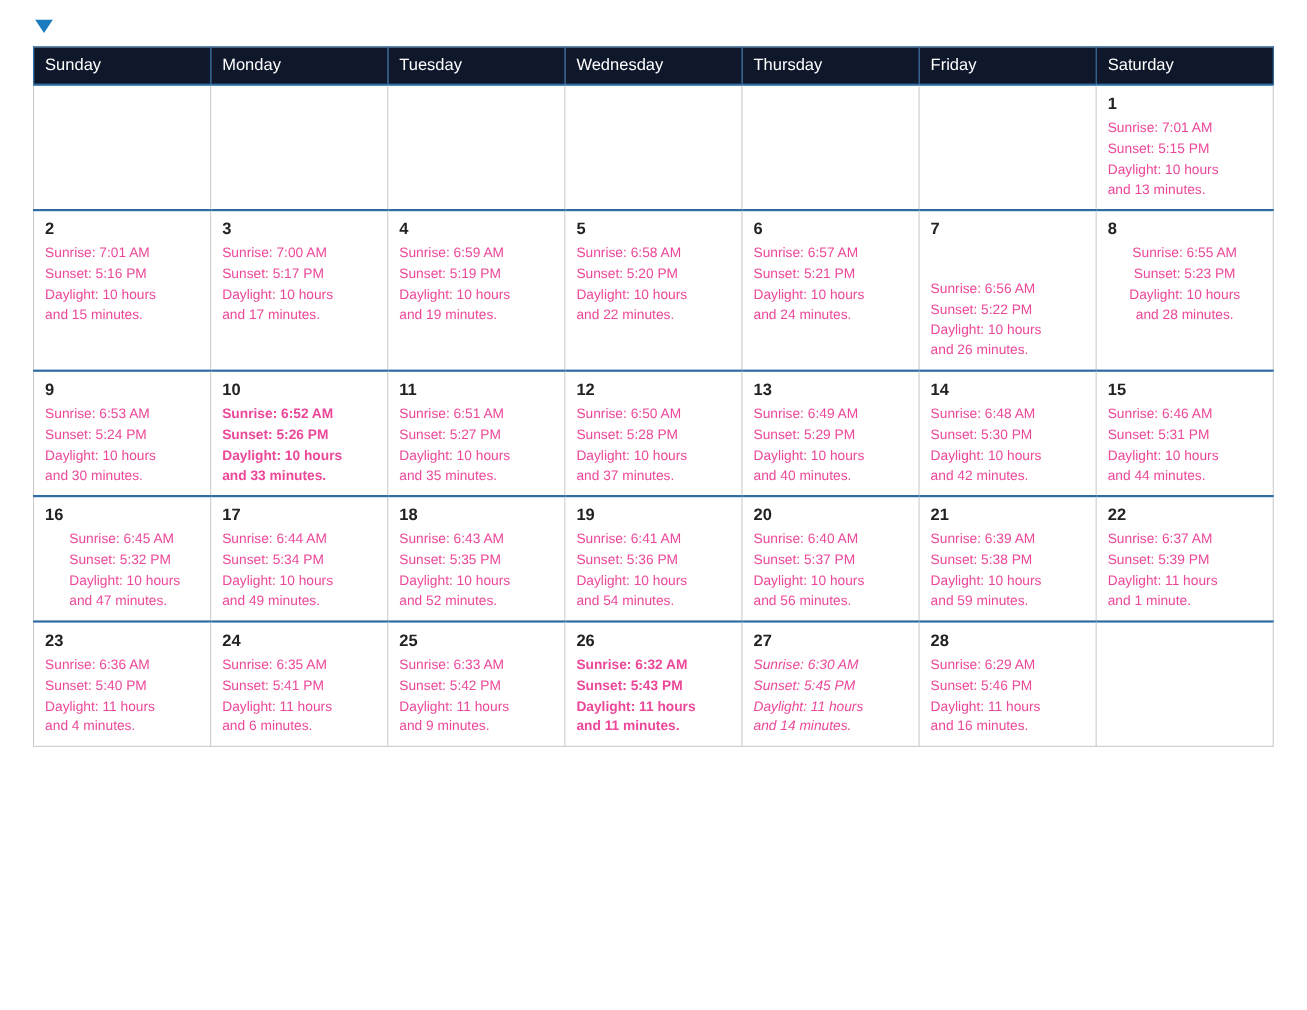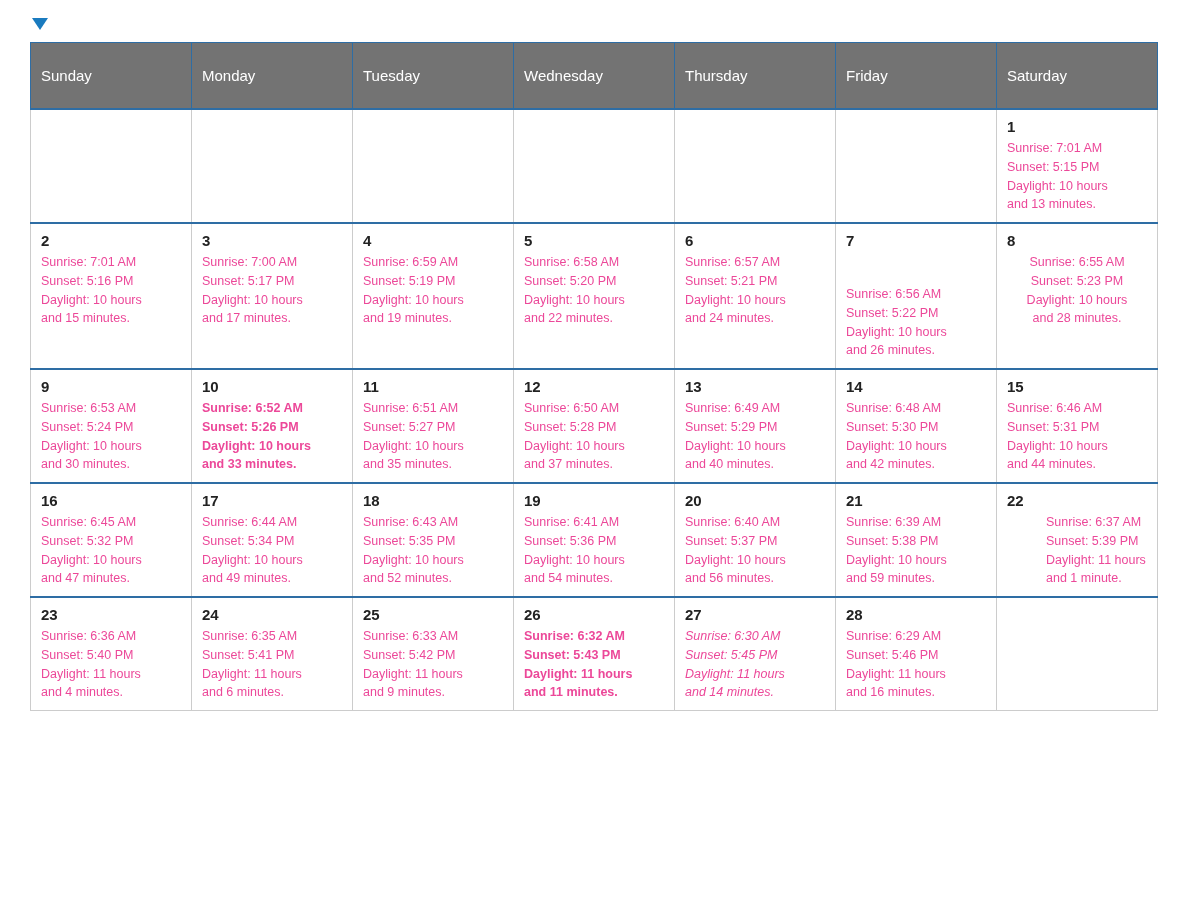--- a/index.html
+++ b/index.html
@@ -58,23 +58,23 @@
       font-size: 18px;
       color: #333;
       margin-top: 4px;
     }
     .calendar {
       width: 100%;
       border-collapse: collapse;
       margin-top: 10px;
     }
     .calendar th {
-      background-color: #737373;
+      background-color: #0f172a;
       color: #fff;
-      padding: 24px 10px;
+      padding: 8px 10px;
       text-align: left;
       font-size: 15px;
       font-weight: normal;
       border: 1px solid #2e6da4;
     }
     .calendar td {
       vertical-align: top;
       padding: 8px 10px;
       border: 1px solid #ccc;
       width: calc(100% / 7);
@@ -259,21 +259,21 @@
           <span class="day-number">15</span>
           <div class="day-info" style="white-space: pre-line;">Sunrise: 6:46 AM
 Sunset: 5:31 PM
 Daylight: 10 hours
 and 44 minutes.</div>
         </td>
       </tr>
       <tr>
         <td>
           <span class="day-number">16</span>
-          <div class="day-info" style="white-space: pre-line;">Sunrise: 6:45 AM
+          <div class="day-info" style="white-space: pre-line; margin-left: 22px;">Sunrise: 6:45 AM
 Sunset: 5:32 PM
 Daylight: 10 hours
 and 47 minutes.</div>
         </td>
         <td>
           <span class="day-number">17</span>
           <div class="day-info" style="white-space: pre-line;">Sunrise: 6:44 AM
 Sunset: 5:34 PM
 Daylight: 10 hours
 and 49 minutes.</div>
@@ -301,21 +301,21 @@
         </td>
         <td>
           <span class="day-number">21</span>
           <div class="day-info" style="white-space: pre-line;">Sunrise: 6:39 AM
 Sunset: 5:38 PM
 Daylight: 10 hours
 and 59 minutes.</div>
         </td>
         <td>
           <span class="day-number">22</span>
-          <div class="day-info" style="white-space: pre-line; margin-left: 39px;">Sunrise: 6:37 AM
+          <div class="day-info" style="white-space: pre-line;">Sunrise: 6:37 AM
 Sunset: 5:39 PM
 Daylight: 11 hours
 and 1 minute.</div>
         </td>
       </tr>
       <tr>
         <td>
           <span class="day-number">23</span>
           <div class="day-info" style="white-space: pre-line;">Sunrise: 6:36 AM
 Sunset: 5:40 PM

